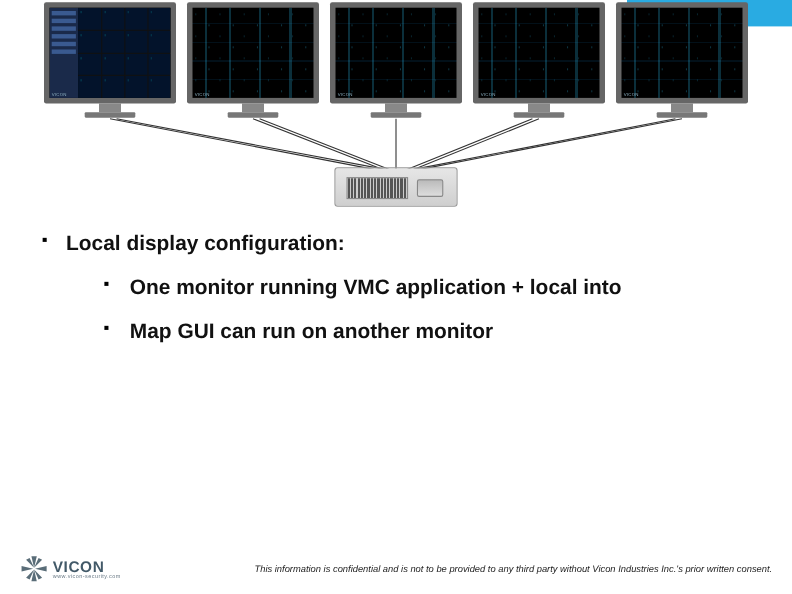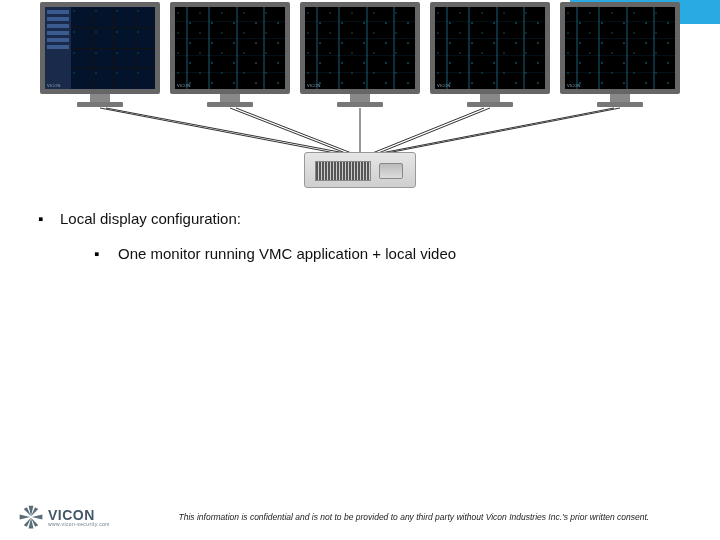--- a/index.html
+++ b/index.html
@@ -43,36 +43,36 @@
 
   
   .server { position: absolute; top: 150px; left: 264px; width: 112px; height: 36px; background: linear-gradient(#e6e6e6,#cfcfcf); border: 1px solid #999; border-radius: 3px; }
   .server::before { content:""; position:absolute; top:8px; left:10px; right:44px; height:18px;
      background: repeating-linear-gradient(90deg,#555 0 2px,#ccc 2px 3px);
      border:1px solid #888; }
   .server::after  { content:""; position:absolute; top:10px; right:12px; width:22px; height:14px;
      background: linear-gradient(#bbb,#ddd); border:1px solid #888; border-radius:2px; }
 
   
-  .content { position: absolute; top: 210px; left: 30px; right: 30px; font-size: 15px; color: #111; line-height: 1.25; }
+  .content { position: absolute; top: 210px; left: 30px; right: 30px; font-size: 19px; color: #111; line-height: 1.25; font-weight: bold; }
   .content ul { list-style: none; }
   .content li { position: relative; padding-left: 30px; margin-bottom: 18px; }
   .content li::before { content: "\25AA"; position: absolute; left: 8px; top: 0; font-size: 15px; color: #000; }
   .content ul ul { margin-top: 16px; }
   .content ul ul li { padding-left: 30px; margin-left: 28px; margin-bottom: 16px; }
   .content ul ul li::before { left: 6px; }
 
   
   .footer { position: absolute; left: 18px; right: 18px; bottom: 10px; display: flex; align-items: center; gap: 16px; }
   .footer .logo { display: flex; align-items: center; gap: 4px; }
   .footer .logo-mark { width: 26px; height: 26px; position: relative; }
   .footer .logo-text { display: flex; flex-direction: column; line-height: 1; }
   .footer .logo-text .b { font-size: 14px; font-weight: 700; color: #425968; letter-spacing: .5px; }
   .footer .logo-text .s { font-size: 5px; color: #6a7a86; letter-spacing: .4px; }
-  .footer .disclaimer { font-size: 8.5px; color: #222; font-style: italic; flex: 1; text-align: center; }
+  .footer .disclaimer { font-size: 8.5px; color: #222; font-style: italic; flex: 1; text-align: right; }
 </style>
 </head>
 <body>
 
 <div class="slide">
   <div class="accent-bar"></div>
 
   <div class="diagram">
     <div class="monitors">
 
@@ -165,21 +165,22 @@
     </svg>
 
     <div class="server"></div>
   </div>
 
   <div class="content">
     <ul>
       <li>
         <span>Local display configuration:</span>
         <ul>
-          <li><span>One monitor running VMC application + local video</span></li>
+          <li><span>One monitor running VMC application + local into</span></li>
+          <li><span>Map GUI can run on another monitor</span></li>
         </ul>
       </li>
     </ul>
   </div>
 
   <div class="footer">
     <div class="logo">
       <div class="logo-mark">
         <svg viewBox="0 0 32 32" width="26" height="26">
           <g fill="#5a6d78">

